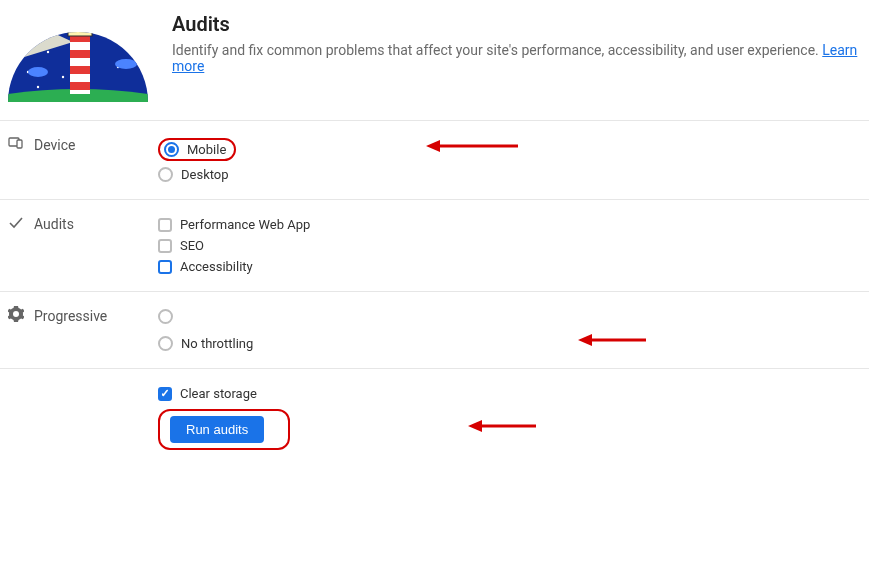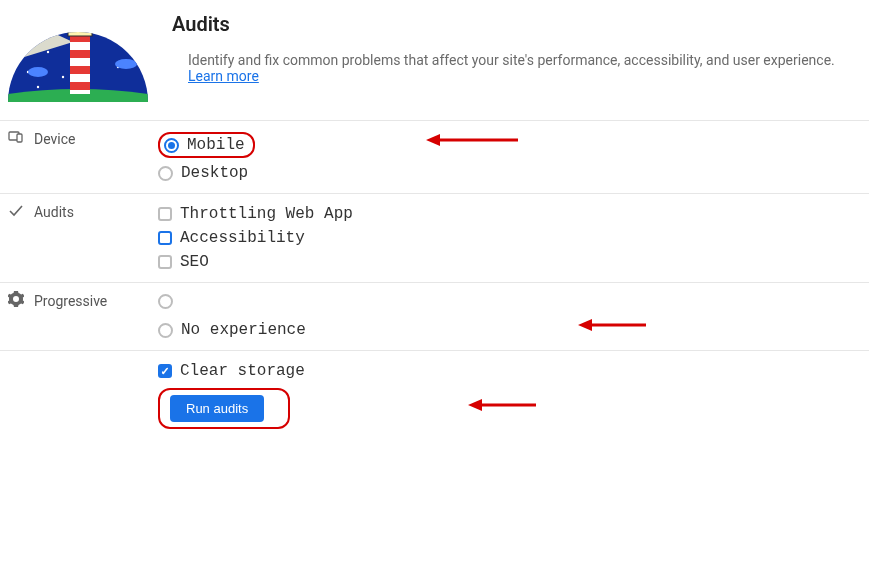--- a/index.html
+++ b/index.html
@@ -18,49 +18,49 @@
     gap: 24px;
   }
   .lighthouse-illus { width: 140px; height: 90px; flex: none; }
   .header-text h1 {
     margin: 0 0 6px 0;
     font-size: 20px;
     font-weight: 600;
     color: #222;
   }
   .header-text p {
-    margin: 16px;
+    margin: 0;
     color: #6b6b6b;
     font-size: 14px;
   }
   .header-text a { color: #1a73e8; text-decoration: underline; }
   .section {
     border-top: 1px solid #e6e6e6;
-    padding: 8px 8px;
+    padding: 14px 8px;
     display: flex;
     align-items: flex-start;
   }
   .section-label {
     width: 150px;
     display: flex;
     align-items: center;
     gap: 10px;
     color: #555;
     font-size: 14px;
   }
   .section-label svg { flex: none; }
   .options { flex: 1; }
   .opt {
     display: flex;
     align-items: center;
     gap: 8px;
     padding: 3px 0;
     position: relative;
   }
-  .opt label { cursor: pointer; font-size: 16px; font-family: Liberation Mono, monospace; }
+  .opt label { cursor: pointer; font-size: 13px; }
   .radio {
     width: 15px; height: 15px;
     border: 2px solid #bdbdbd;
     border-radius: 50%;
     display: inline-flex;
     align-items: center;
     justify-content: center;
     background: #fff;
   }
   .radio.checked { border-color: #1a73e8; }
@@ -199,29 +199,29 @@
     <span>
       <svg width="16" height="16" viewBox="0 0 16 16" fill="none" stroke="#666" stroke-width="1.6">
           <polyline points="2,9 6,13 14,4"></polyline>
         </svg>
     </span>
     <span>Audits</span>
   </div>
   <div class="options">
     <div class="opt">
       <span class="checkbox"></span>
-      <label>Throttling Web App</label>
+      <label>Performance Web App</label>
+    </div>
+    <div class="opt">
+      <span class="checkbox"></span>
+      <label>SEO</label>
     </div>
     <div class="opt">
       <span class="checkbox focus"></span>
       <label>Accessibility</label>
-    </div>
-    <div class="opt">
-      <span class="checkbox"></span>
-      <label>SEO</label>
     </div>
   </div>
 </div>
 
 <div class="section">
   <div class="section-label">
     <span>
       <svg width="16" height="16" viewBox="0 0 16 16" fill="#666">
           <path d="M8 5a3 3 0 1 0 0 6 3 3 0 0 0 0-6zm7 3c0 .5-.05 1-.14 1.47l1.6 1.25-1.5 2.6-1.9-.77c-.75.6-1.6 1.06-2.56 1.33L10 16H6l-.5-2.12c-.95-.27-1.8-.73-2.56-1.33l-1.9.77-1.5-2.6 1.6-1.25C1.05 9 1 8.5 1 8s.05-1 .14-1.47L-.46 5.28l1.5-2.6 1.9.77C3.7 2.85 4.55 2.39 5.5 2.12L6 0h4l.5 2.12c.95.27 1.8.73 2.56 1.33l1.9-.77 1.5 2.6-1.6 1.25c.09.47.14.97.14 1.47z"></path>
         </svg>
@@ -235,21 +235,21 @@
     <div class="opt">
       <span class="arrow" style="left:420px; top:5px;">
         <svg width="68" height="16">
             <line x1="68" y1="8" x2="12" y2="8" stroke="#d60000" stroke-width="3"></line>
             <polygon points="0,8 14,2 14,14" fill="#d60000"></polygon>
           </svg>
       </span>
     </div>
     <div class="opt">
       <span class="radio"></span>
-      <label>No experience</label>
+      <label>No throttling</label>
     </div>
   </div>
 </div>
 
 <div class="section">
   <div class="section-label"></div>
   <div class="options">
     <div class="opt" style="margin-bottom:2px;">
       <span class="checkbox checked"></span>
       <label>Clear storage</label>

